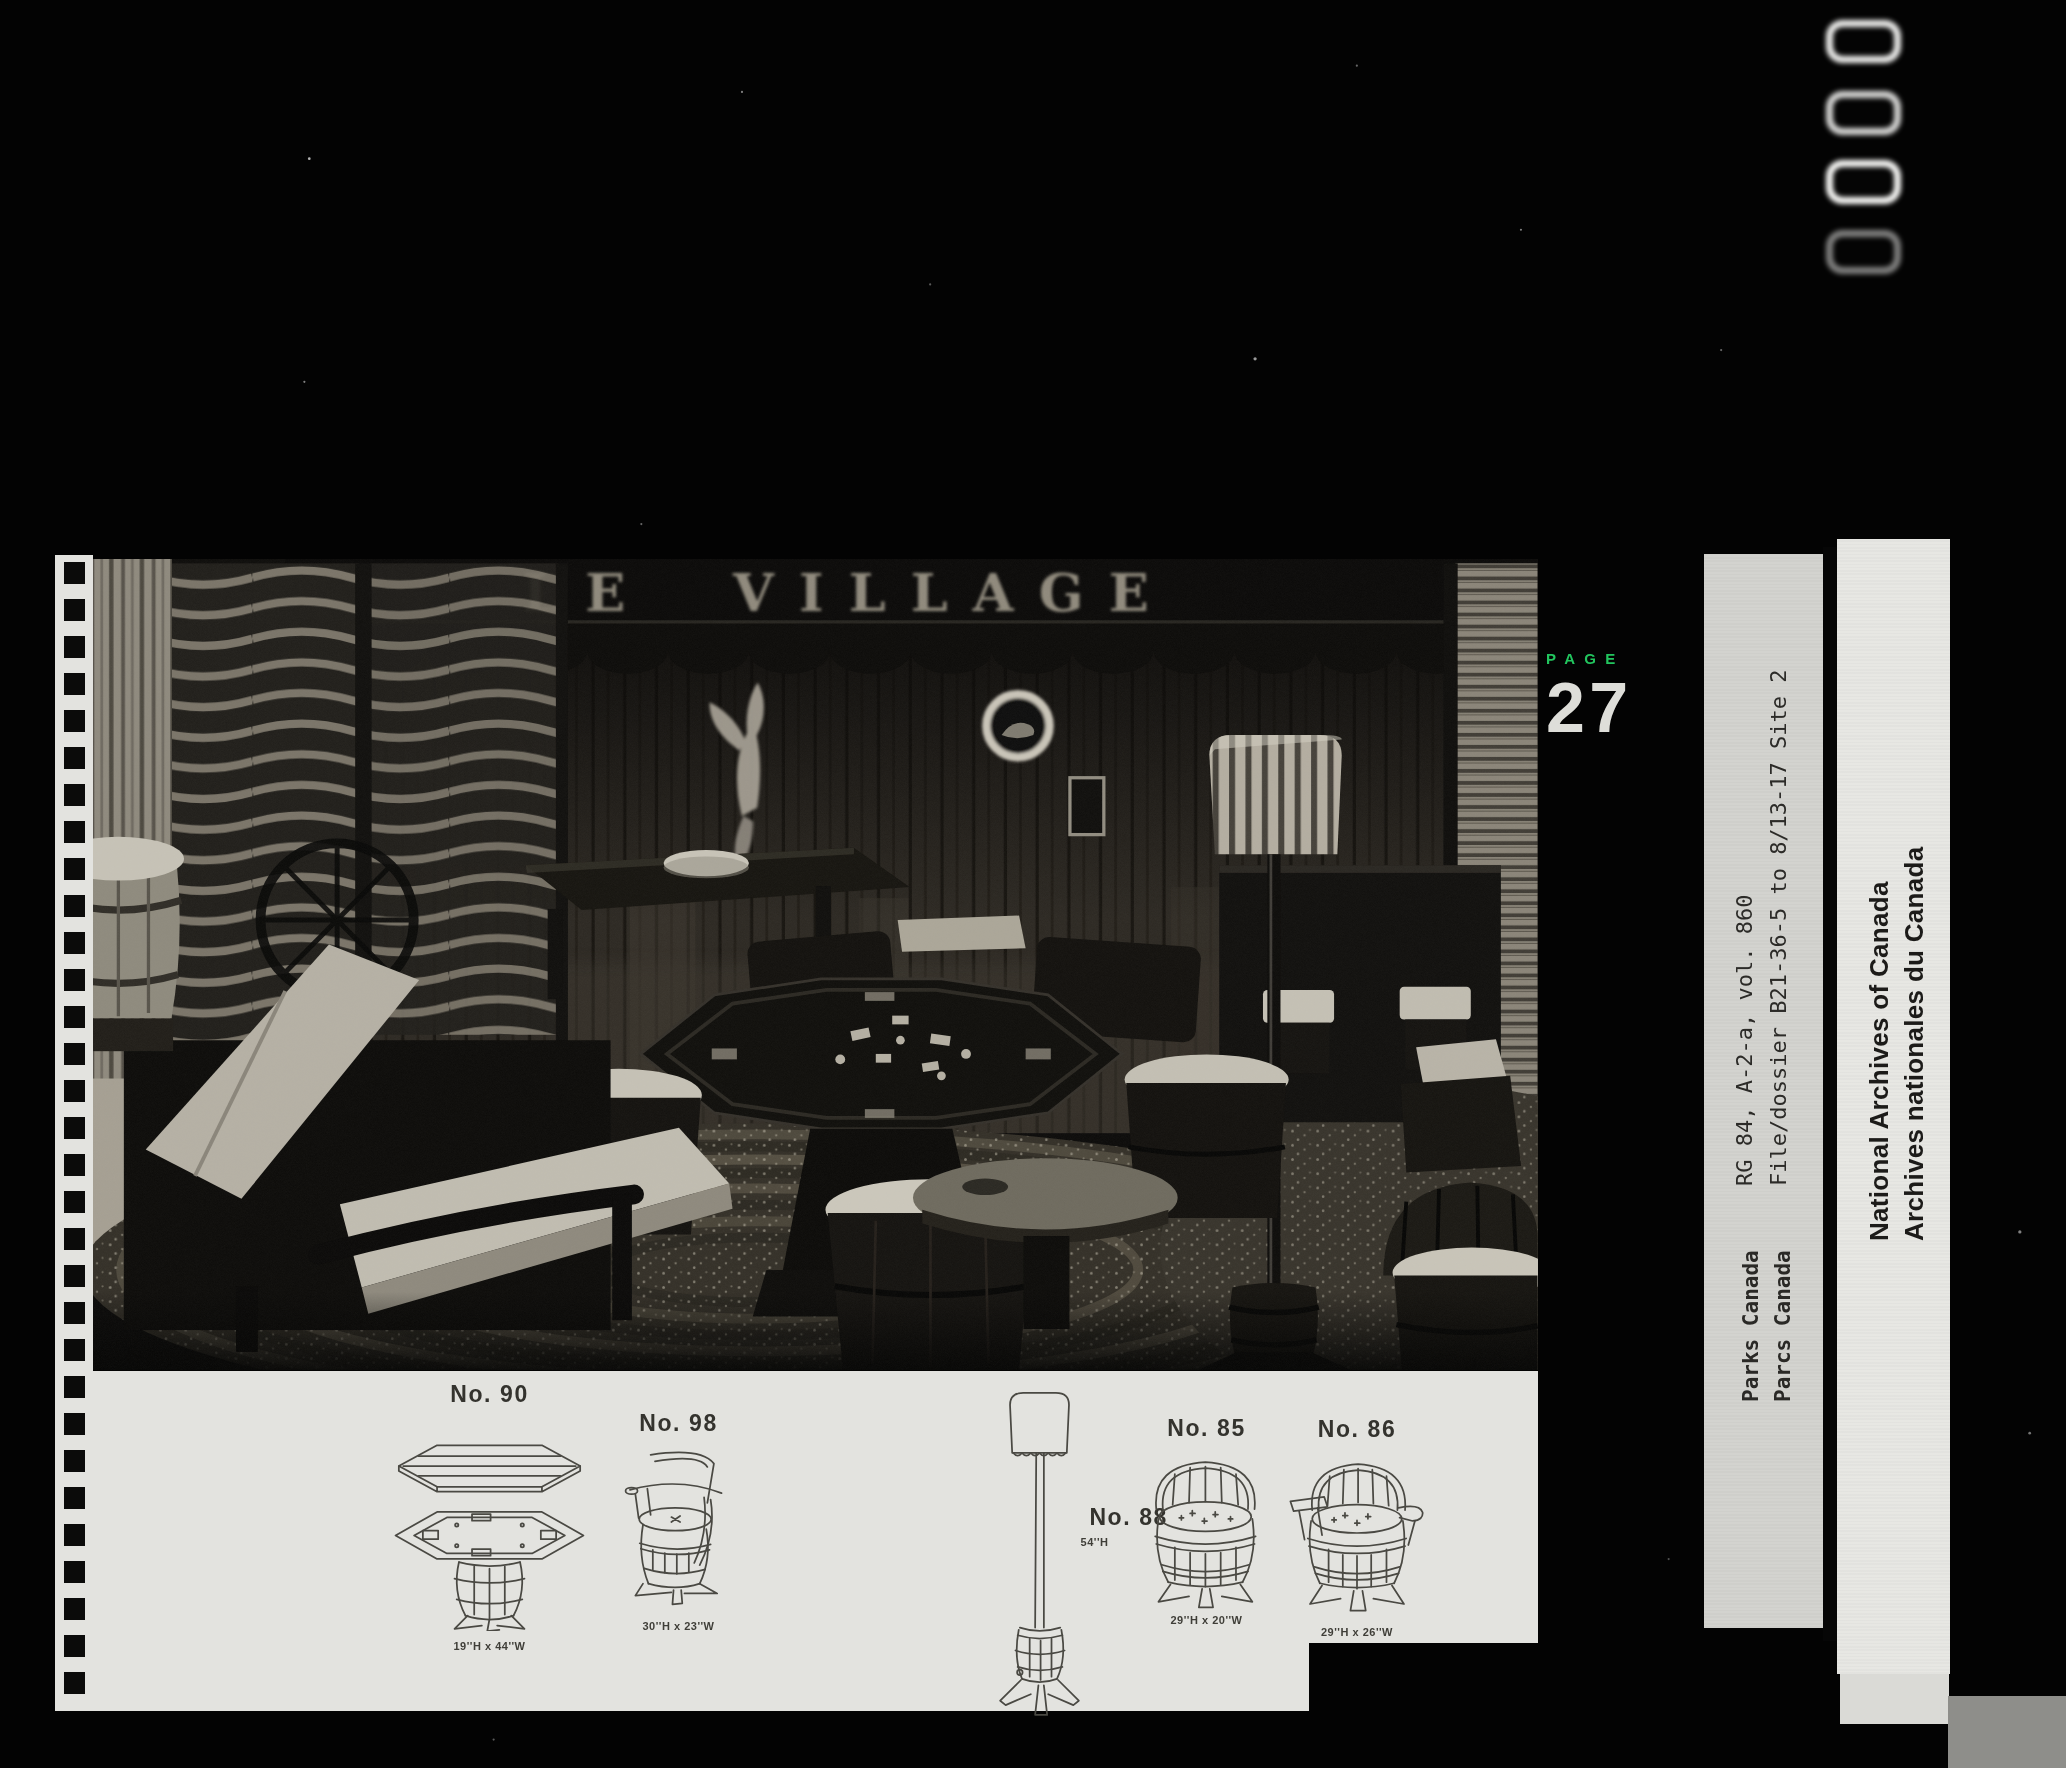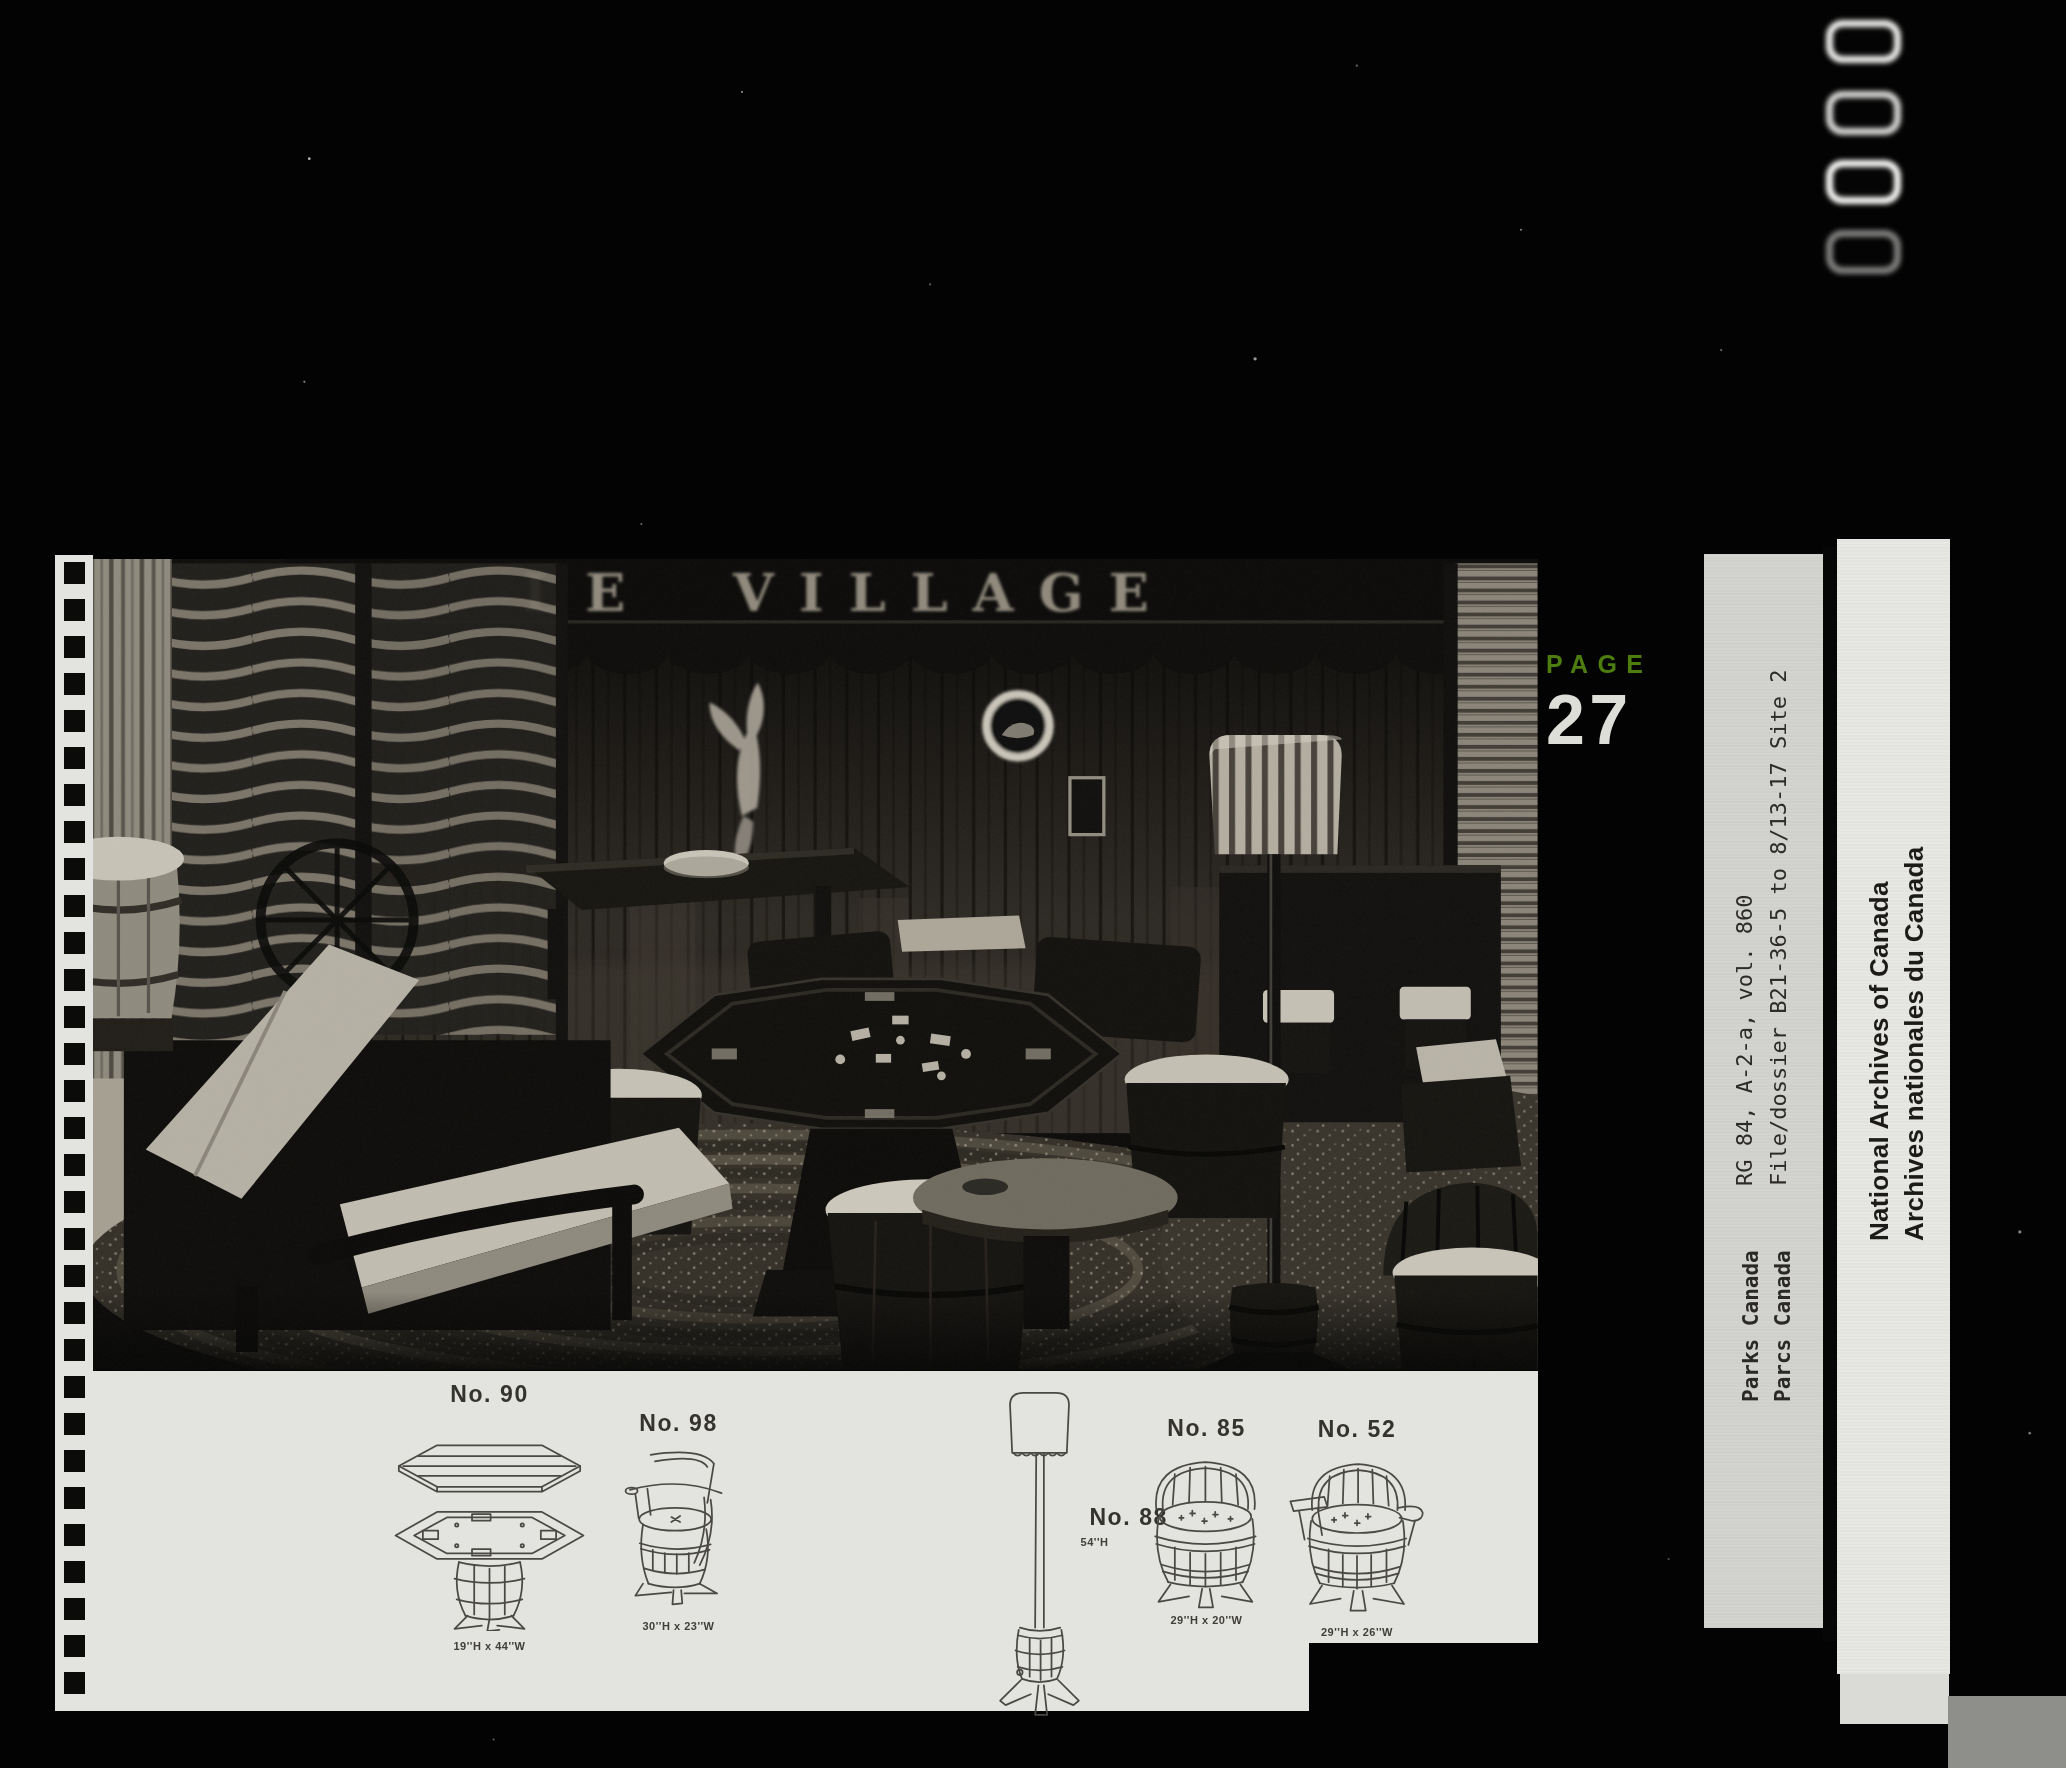--- a/index.html
+++ b/index.html
@@ -22,21 +22,21 @@
   
   .catalog{left:55px;top:1371px;width:1483px;height:272px;background:#e3e3df;overflow:visible;}
   .catalog-ext{left:55px;top:1642px;width:1254px;height:69px;background:#e3e3df;}
   .cat-item{position:absolute;display:flex;flex-direction:column;align-items:center;}
   .cat-label{font-weight:700;font-size:23px;letter-spacing:1.6px;color:#34332e;filter:blur(0.3px);white-space:nowrap;}
   .cat-dims{font-weight:700;font-size:11px;letter-spacing:0.5px;color:#3f3e38;filter:blur(0.3px);white-space:nowrap;}
   .cat-item svg{stroke:#4a4943;stroke-width:3.2;fill:none;stroke-linecap:round;stroke-linejoin:round;filter:blur(0.2px);}
 
   
   .page-ind{left:1546px;top:650px;color:#cfcfcb;}
-  .page-word{font-size:25px;letter-spacing:9.3px;font-weight:700;color:#4d7c0f;filter:blur(0.5px);}
+  .page-word{font-size:15px;letter-spacing:9.3px;font-weight:700;color:#22c55e;filter:blur(0.5px);}
   .page-num{font-size:70px;font-weight:700;letter-spacing:4.4px;margin-top:1.1px;color:#dedeD9;filter:blur(0.7px);}
 
   
   .strip1{left:1704px;top:554px;width:119px;height:1074px;background:#d3d3cf;
           background-image:repeating-linear-gradient(0deg,rgba(0,0,0,.02) 0 1.6px,rgba(255,255,255,0) 1.6px 3.3px);}
   .strip2{left:1837px;top:539px;width:113px;height:1135px;background:#e7e7e3;
           background-image:repeating-linear-gradient(0deg,rgba(0,0,0,.02) 0 1.6px,rgba(255,255,255,0) 1.6px 3.3px);}
   .strip2-foot{left:1840px;top:1674px;width:109px;height:50px;background:#dadad6;}
   .gray-foot{left:1948px;top:1696px;width:118px;height:72px;background:#8e8e8a;}
   .vtext{position:absolute;transform:rotate(-90deg);transform-origin:0 0;white-space:nowrap;}
@@ -436,21 +436,21 @@
         <path d="M62 178 V238 M90 188 V246 M118 190 V250 M146 188 V246 M174 178 V238"></path>
         <path d="M50 242 Q118 258 186 242"></path>
         <path d="M54 246 L32 278 L88 268"></path>
           <path d="M182 246 L204 278 L148 268"></path>
         <path d="M112 254 L106 288 L132 288 L126 254"></path>
       </svg>
       <div class="cat-dims" style="margin-top:0">29''H x 20''W</div>
     </div>
 
     <div class="cat-item" style="left:1228px;top:45px;width:148px;">
-      <div class="cat-label">No. 52</div>
+      <div class="cat-label">No. 86</div>
       <svg width="142" height="164" viewBox="0 0 260 300" style="margin-top:7.7px">
         <path d="M48 108 Q40 30 132 24 Q224 30 218 108"></path>
         <path d="M60 108 Q54 40 132 35 Q210 40 204 108"></path>
         <path d="M80 46 L76 100 M106 34 L104 96 M132 32 V94 M158 34 L160 96 M184 46 L188 100"></path>
         <polygon points="8,92 70,84 76,102 14,110"></polygon>
         <path d="M24 110 L34 162 M58 104 L66 154"></path>
         <path d="M206 104 Q244 96 250 112 Q252 126 232 128 L208 122"></path>
         <path d="M236 128 L224 172"></path>
         <ellipse cx="130" cy="124" rx="82" ry="26"></ellipse>
         <path d="M104 118 h9 M108 113 v9 M146 120 h9 M150 115 v9 M126 132 h9 M130 127 v9 M84 126 h8 M88 122 v8"></path>

